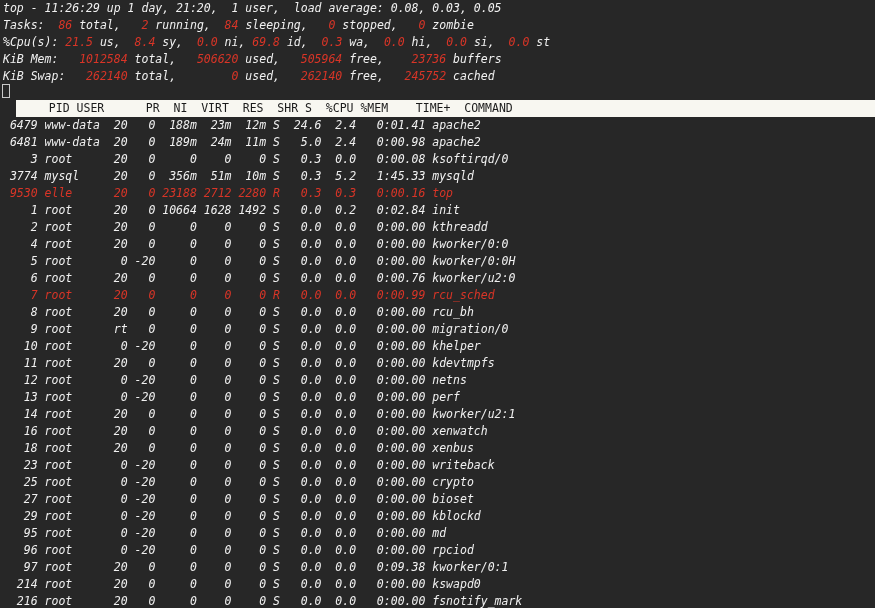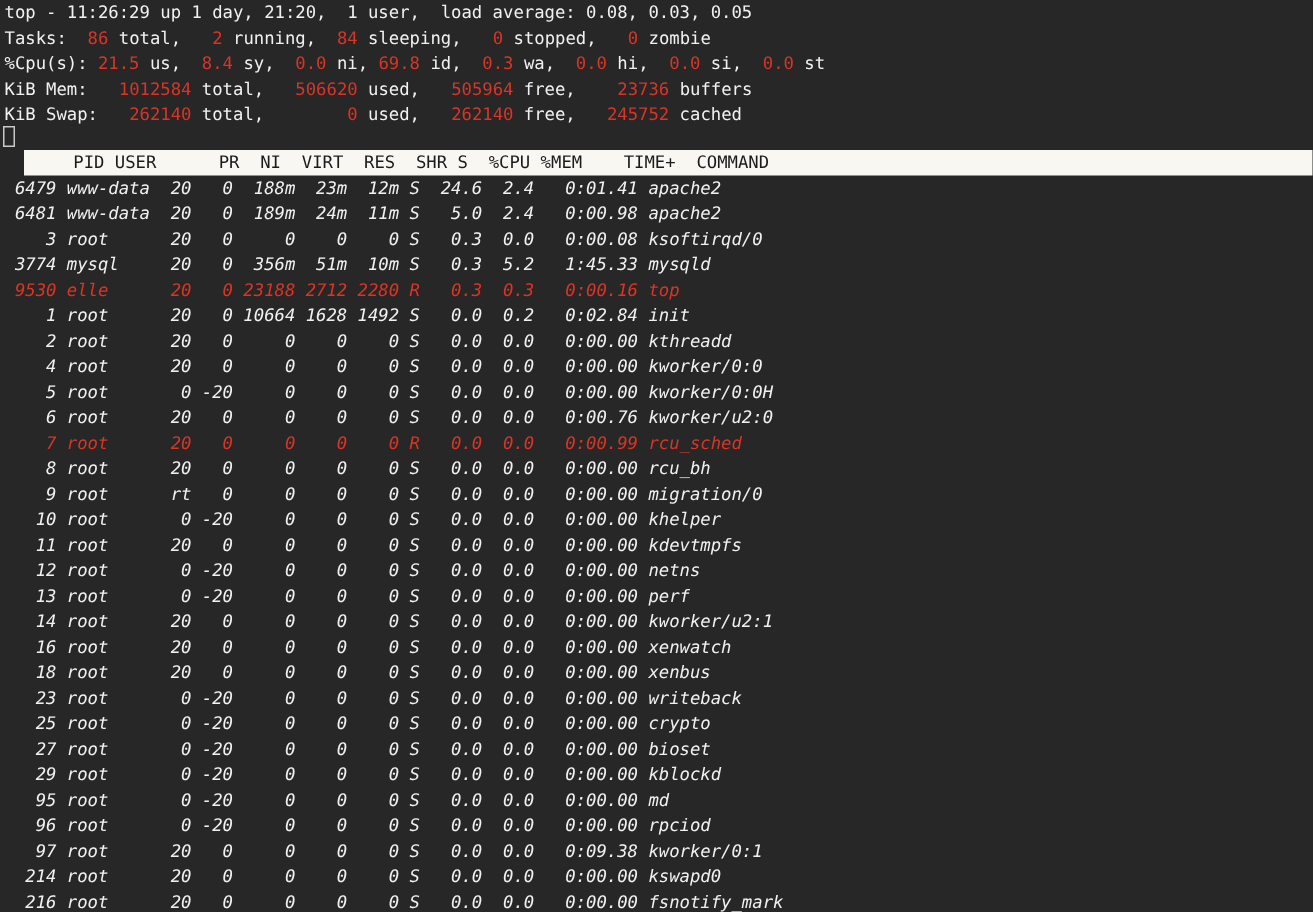--- a/index.html
+++ b/index.html
@@ -17,21 +17,21 @@
   }
   .mono, .line, .prow, .thead-pre {
     font: 11.5px/17px "DejaVu Sans Mono", monospace;
     white-space: pre;
     letter-spacing: 0;
   }
   .summary {
     position: absolute; left: 3px; top: 0;
     color: var(--fg, #f1f1f1);
   }
-  .line { height: 17px; }
+  .line { height: 17px; font-style: italic; }
   .red { color: var(--red, #d93a2b); }
   .cursor {
     position: absolute; left: 2px; top: 84px;
     width: 8px; height: 14px;
     border: 1px solid #c9c9c9;
     background: transparent;
   }
   .thead {
     position: absolute; left: 16px; top: 100px;
     width: 875px; height: 17px;

